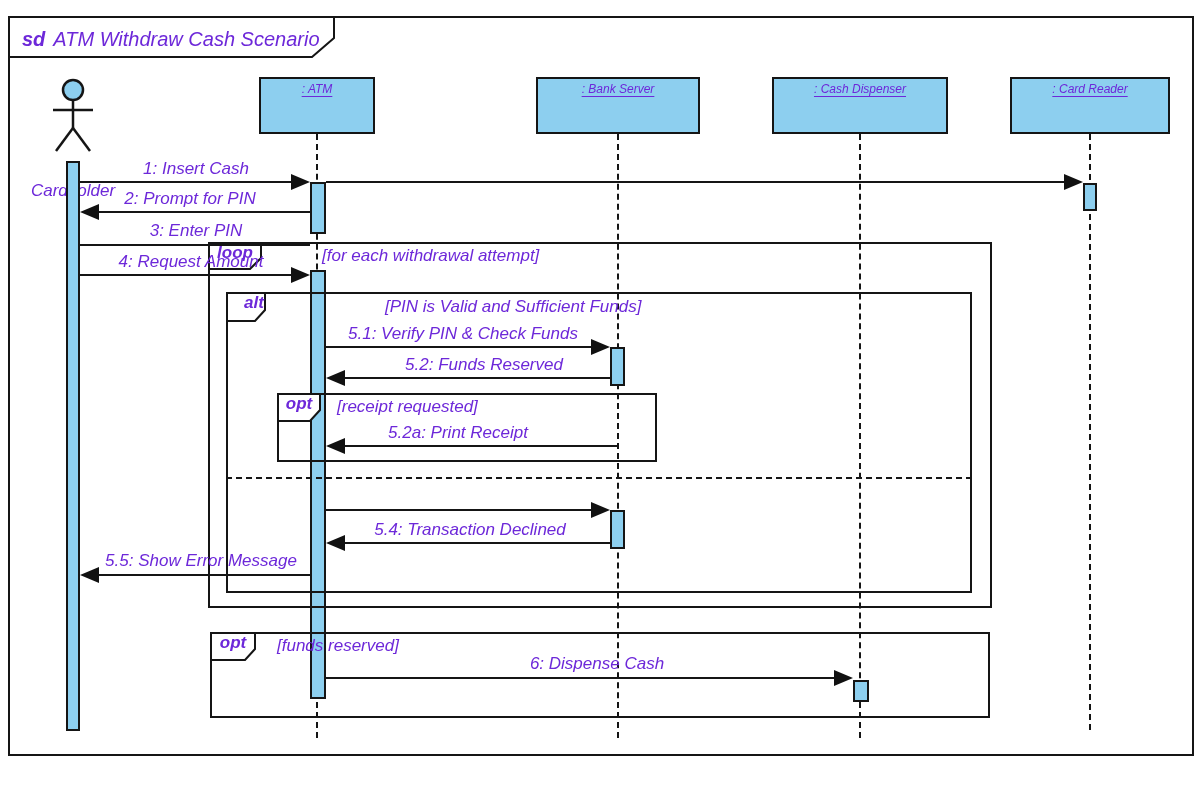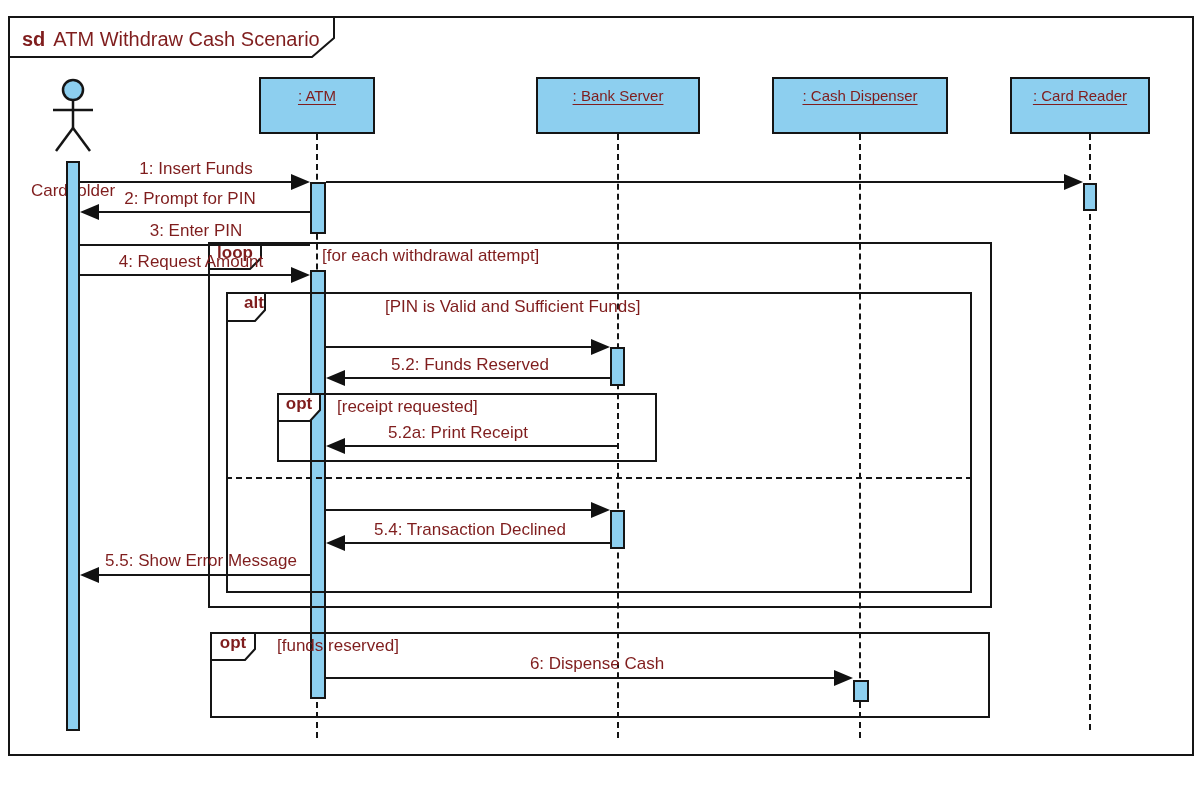--- a/index.html
+++ b/index.html
@@ -1,28 +1,28 @@
 <!DOCTYPE html>
 <html><head>
 <meta charset="utf-8">
 <style>
   html,body{margin:0;padding:0;background:#fff;}
   .canvas{
     position:relative;width:1200px;height:800px;background:#ffffff;
-    font-family:"Liberation Sans",sans-serif;color:#7f1d1d;overflow:hidden;
+    font-family:"Liberation Sans",sans-serif;color:#6d28d9;overflow:hidden;font-style:italic;
   }
   .abs{position:absolute;}
   
   .outer-frame{left:8px;top:16px;width:1182px;height:736px;border:2px solid #151515;background:transparent;}
   .title-tab{left:8px;top:16px;width:328px;height:43px;}
   .title-text{left:22px;top:24px;height:30px;line-height:30px;font-size:20px;white-space:nowrap;}
   .title-text b{font-weight:bold;margin-right:8px;}
   
   .head-box{height:57px;background:#8DCFEF;border:2px solid #151515;box-sizing:border-box;text-align:center;}
-  .head-box span{display:inline-block;margin-top:8px;font-size:15px;text-decoration:underline;text-underline-offset:3px;white-space:nowrap;}
+  .head-box span{display:inline-block;margin-top:0;font-size:12px;text-decoration:underline;text-underline-offset:3px;white-space:nowrap;}
   
   .lifeline{width:0;border-left:2px dashed #151515;}
   
   .act{background:#8DCFEF;border:2px solid #151515;box-sizing:border-box;}
   
   .mline{height:0;border-top:2px solid #151515;}
   .arr-r{width:0;height:0;border-top:8px solid transparent;border-bottom:8px solid transparent;border-left:19px solid #111;}
   .arr-l{width:0;height:0;border-top:8px solid transparent;border-bottom:8px solid transparent;border-right:19px solid #111;}
   .mlabel{font-size:17px;white-space:nowrap;transform:translateX(-50%);}
   
@@ -62,21 +62,21 @@
 
   <div class="abs head-box" style="left:259px;top:77px;width:116px;">
     <span>: ATM</span>
   </div>
   <div class="abs head-box" style="left:772px;top:77px;width:176px;">
     <span>: Cash Dispenser</span>
   </div>
   <div class="abs head-box" style="left:536px;top:77px;width:164px;">
     <span>: Bank Server</span>
   </div>
-  <div class="abs head-box" style="left:1010px;top:77px;width:140px;">
+  <div class="abs head-box" style="left:1010px;top:77px;width:160px;">
     <span>: Card Reader</span>
   </div>
 
   <div class="abs act" style="left:66px;top:161px;width:14px;height:570px;"></div>
   <div class="abs act" style="left:310px;top:182px;width:16px;height:52px;"></div>
   <div class="abs act" style="left:310px;top:270px;width:16px;height:429px;"></div>
   <div class="abs act" style="left:610px;top:347px;width:15px;height:39px;"></div>
   <div class="abs act" style="left:610px;top:510px;width:15px;height:39px;"></div>
   <div class="abs act" style="left:853px;top:680px;width:16px;height:22px;"></div>
   <div class="abs act" style="left:1083px;top:183px;width:14px;height:28px;"></div>
@@ -115,39 +115,40 @@
         <polygon points="1,1 45,1 45,17 35,28 1,28" fill="#ffffff" stroke="#151515" stroke-width="2"></polygon>
       </svg>
     <div class="op-text">opt</div>
   </div>
   <div class="abs guard" style="left:277px;top:636px;">[funds reserved]</div>
 
   <div class="abs mline" style="left:80px;top:181px;width:212px;"></div>
   <div class="abs arr-r" style="left:291px;top:174px;"></div>
   <div class="abs mline" style="left:326px;top:181px;width:739px;"></div>
   <div class="abs arr-r" style="left:1064px;top:174px;"></div>
-  <div class="abs mlabel" style="left:196px;top:159px;">1: Insert Funds</div>
+  <div class="abs mlabel" style="left:196px;top:159px;">1: Insert Cash</div>
 
   <div class="abs mline" style="left:98px;top:211px;width:212px;"></div>
   <div class="abs arr-l" style="left:80px;top:204px;"></div>
   <div class="abs mlabel" style="left:190px;top:189px;">2: Prompt for PIN</div>
 
   <div class="abs mline" style="left:80px;top:244px;width:230px;"></div>
   <div class="abs mlabel" style="left:196px;top:221px;">3: Enter PIN</div>
 
   <div class="abs mline" style="left:80px;top:274px;width:212px;"></div>
   <div class="abs arr-r" style="left:291px;top:267px;"></div>
   <div class="abs mlabel" style="left:191px;top:252px;">4: Request Amount</div>
 
   <div class="abs mline" style="left:326px;top:346px;width:266px;"></div>
   <div class="abs arr-r" style="left:591px;top:339px;"></div>
+  <div class="abs mlabel" style="left:463px;top:324px;">5.1: Verify PIN &amp; Check Funds</div>
 
   <div class="abs mline" style="left:344px;top:377px;width:266px;"></div>
   <div class="abs arr-l" style="left:326px;top:370px;"></div>
-  <div class="abs mlabel" style="left:470px;top:355px;">5.2: Funds Reserved</div>
+  <div class="abs mlabel" style="left:484px;top:355px;">5.2: Funds Reserved</div>
 
   <div class="abs mline" style="left:344px;top:445px;width:273px;"></div>
   <div class="abs arr-l" style="left:326px;top:438px;"></div>
   <div class="abs mlabel" style="left:458px;top:423px;">5.2a: Print Receipt</div>
 
   <div class="abs mline" style="left:326px;top:509px;width:266px;"></div>
   <div class="abs arr-r" style="left:591px;top:502px;"></div>
 
   <div class="abs mline" style="left:344px;top:542px;width:266px;"></div>
   <div class="abs arr-l" style="left:326px;top:535px;"></div>

